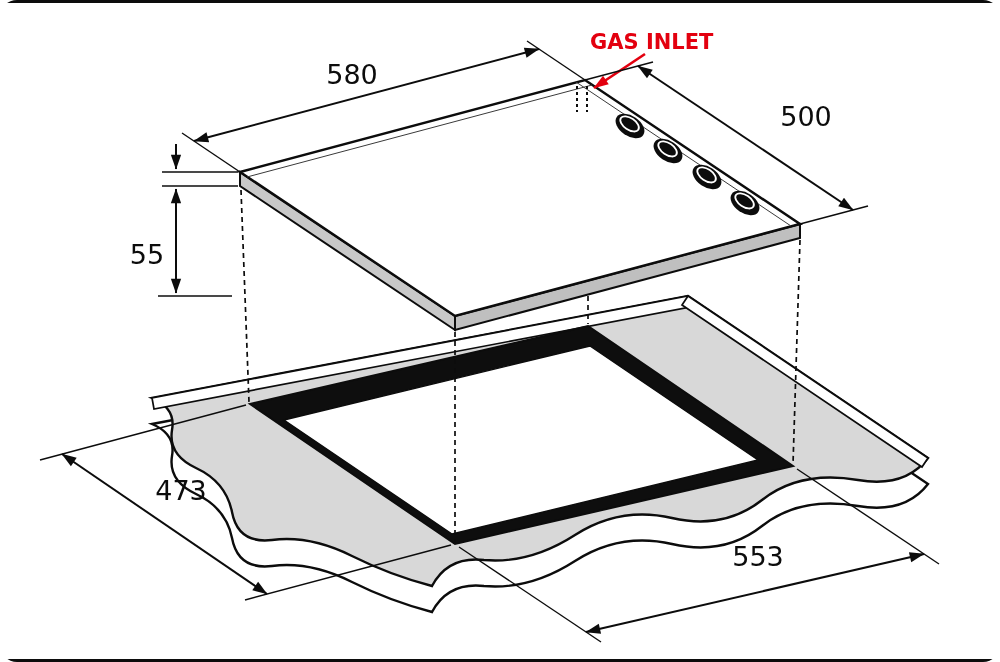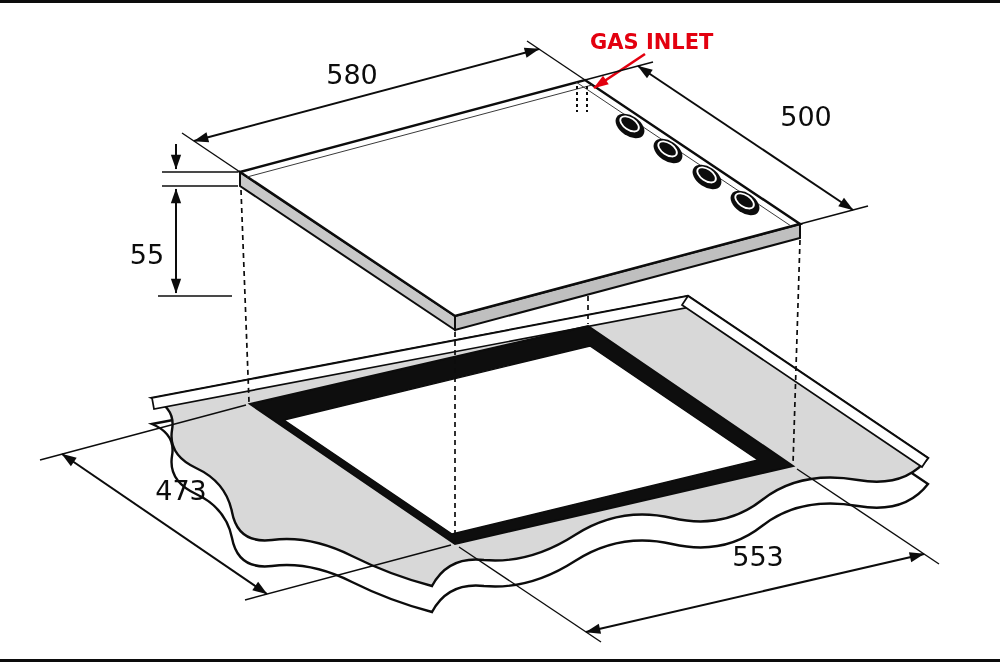--- a/index.html
+++ b/index.html
@@ -2,20 +2,21 @@
 <html><head>
 <meta charset="utf-8">
 <style>
   html,body { margin:0; padding:0; background:#ffffff; }
   .stage {
     position:relative;
     width:1000px; height:662px;
     background:#ffffff;
     overflow:hidden;
     font-family:"DejaVu Sans","Liberation Sans",sans-serif;
+    border-radius:17px;
   }
   svg { display:block; }
   text.dim {
     font-family:"DejaVu Sans","Liberation Sans",sans-serif;
     font-size:27px;
     fill:#0c0c0c;
   }
   text.gas {
     font-family:"DejaVu Sans","Liberation Sans",sans-serif;
     font-size:21px;

